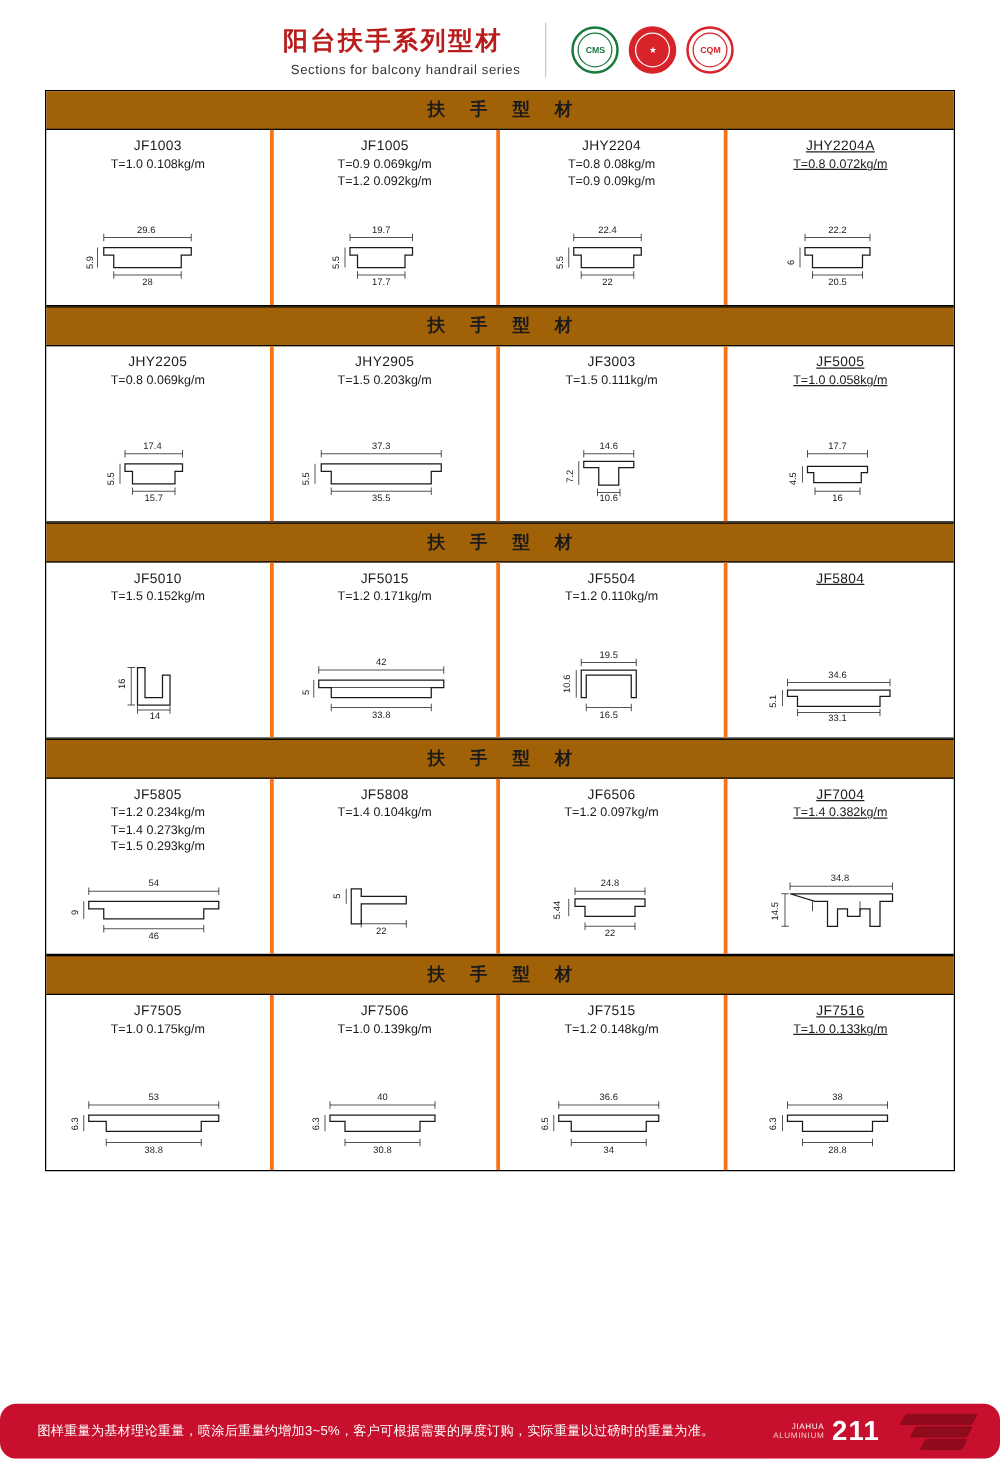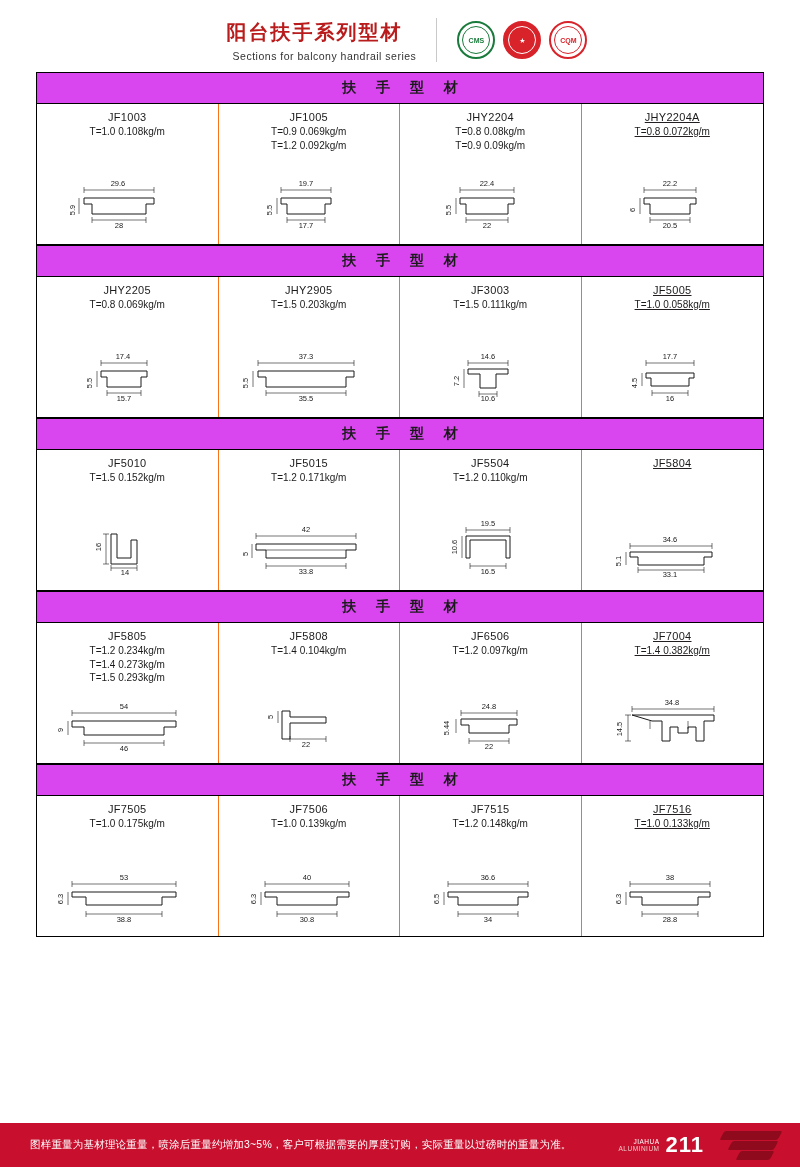--- a/index.html
+++ b/index.html
@@ -40,39 +40,39 @@
     display:flex;align-items:center;justify-content:center;
   }
   .logo.green{background:#fff;border:2px solid #1a7a3c;color:#1a7a3c;}
 
   
   .sheet{
     margin:0 36px;
     border:1px solid #000;
   }
   .band{
-    background:#d946ef;
+    background:#a16207;
     border-bottom:1px solid #000;
     border-top:1px solid #000;
     text-align:center;
     font-size:14px;
     font-weight:bold;
     letter-spacing:8px;
     padding:6px 0 6px 8px;
     color:#1a1a1a;
   }
   .sheet > .band:first-child{border-top:none;}
   .row{
     display:flex;
     border-bottom:1px solid #000;
   }
   .row:last-child{border-bottom:none;}
   .cell{
     flex:1 1 25%;
-    border-right:1px solid #f97316;
+    border-right:3px solid #f97316;
     min-height:140px;
     padding:7px 4px 4px 4px;
     box-sizing:border-box;
     display:flex;
     flex-direction:column;
     align-items:center;
   }
   .cell:last-child{border-right:none;text-decoration:underline;}
   .code{
     font-size:11px;
@@ -102,20 +102,21 @@
 
   
   .footer{
     position:absolute;
     left:0;bottom:0;
     width:100%;
     height:44px;
     background:#c8102e;
     display:flex;
     align-items:center;
+    border-radius:13px;
   }
   .footer-note{
     color:#fff;
     font-size:10.5px;
     padding-left:30px;
     letter-spacing:.2px;
     flex:1;
   }
   .footer-brand{
     display:flex;align-items:center;gap:6px;padding-right:16px;

